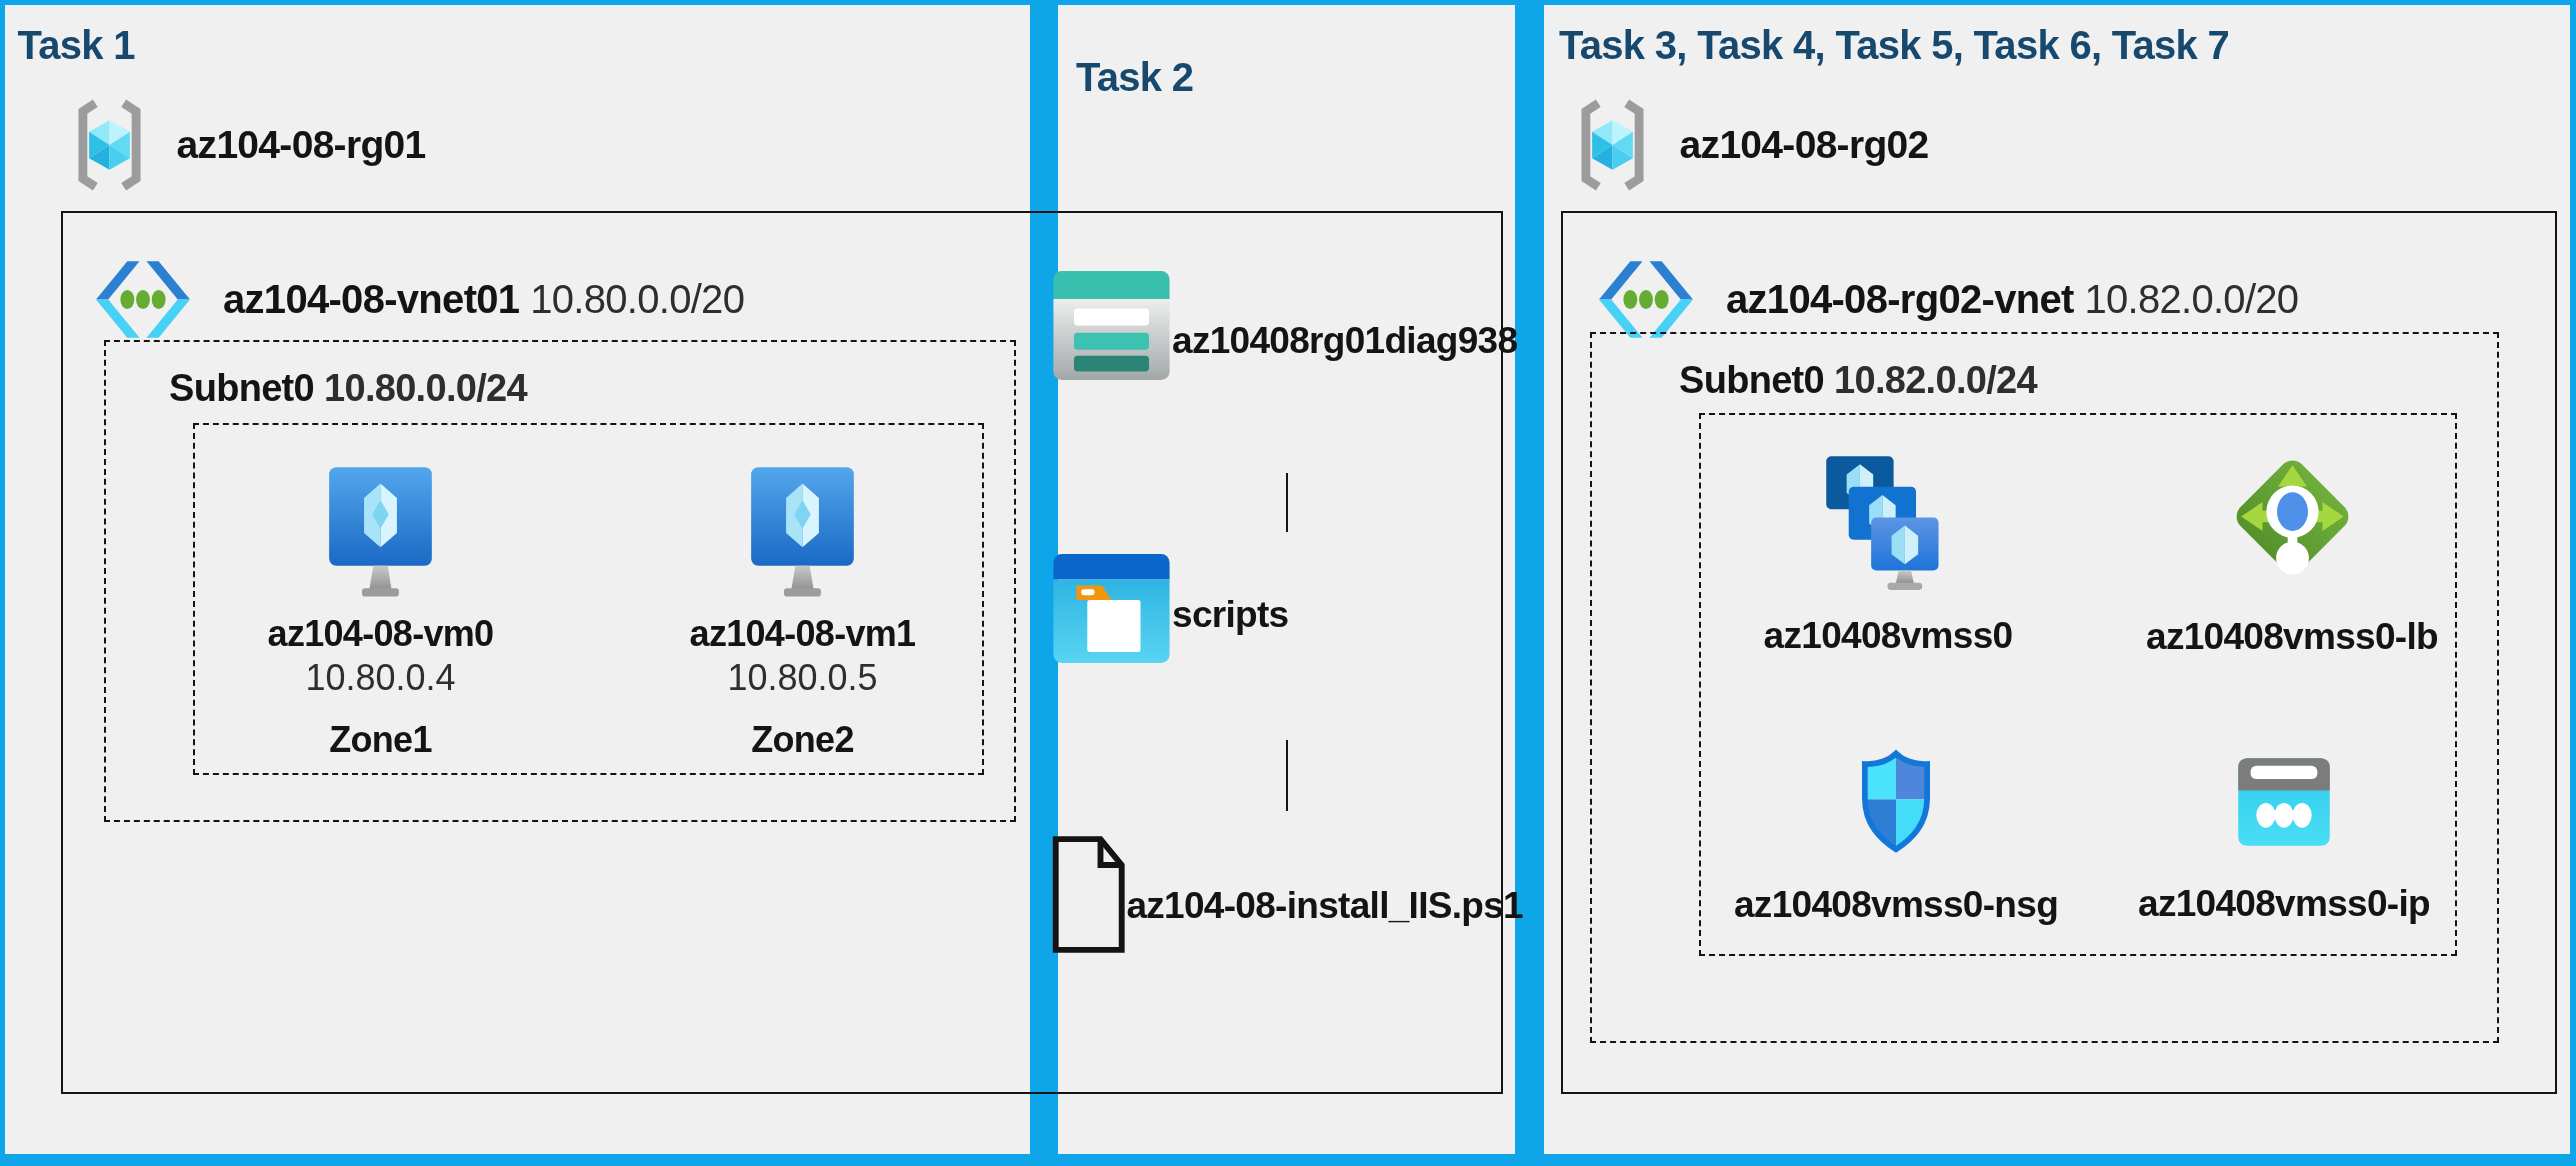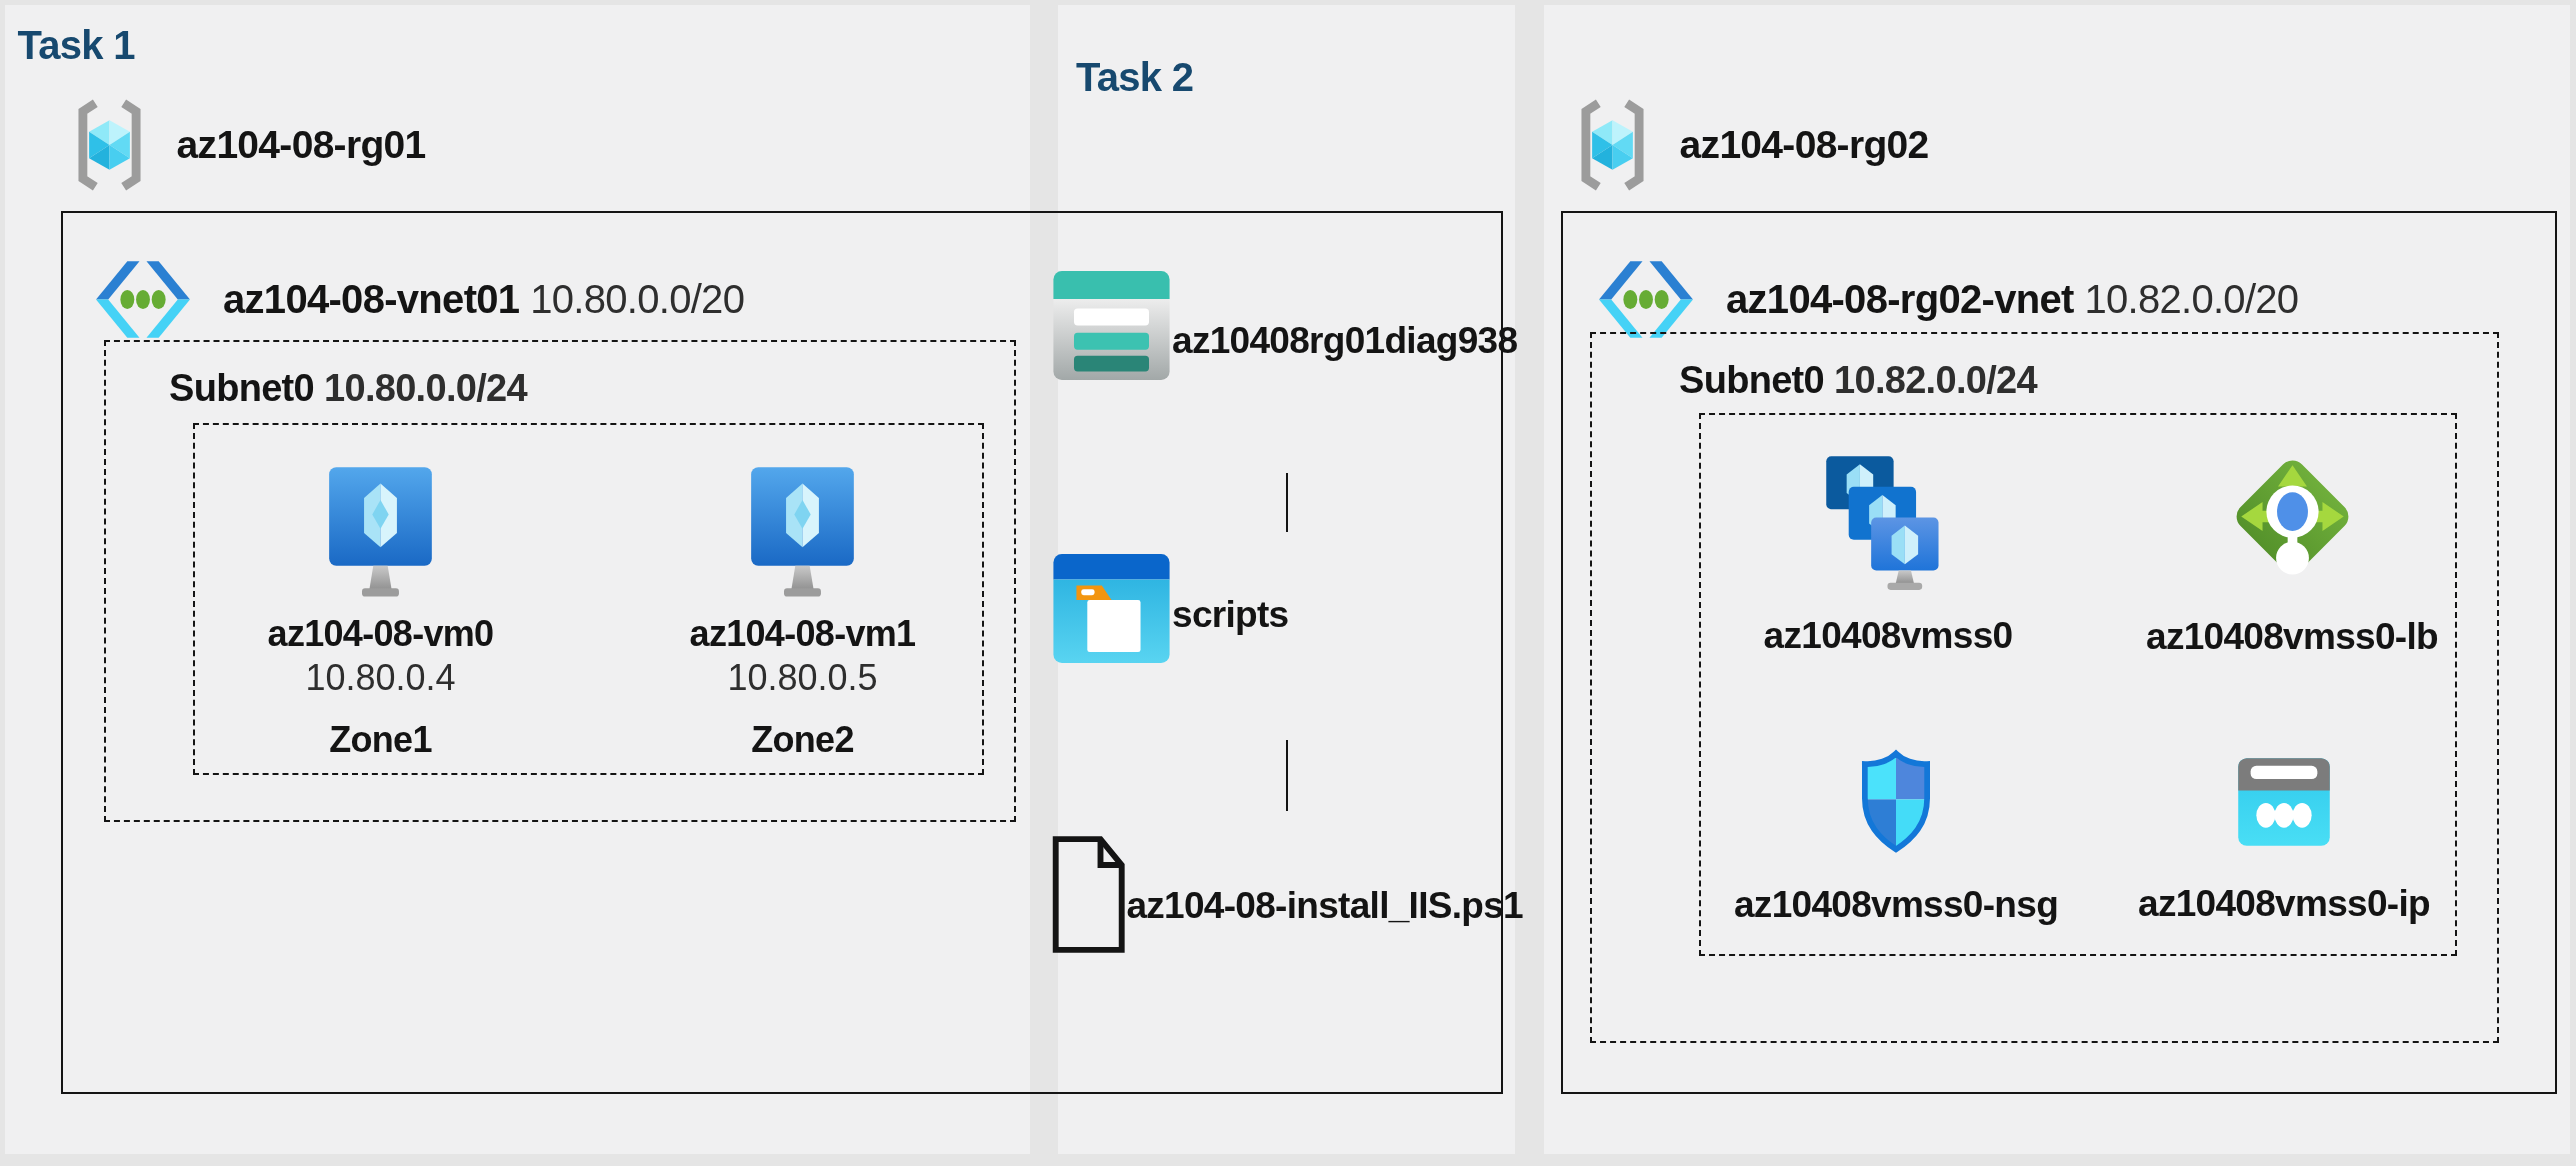--- a/index.html
+++ b/index.html
@@ -1,17 +1,17 @@
 <!DOCTYPE html>
 <html style="font-size:10.8px"><head>
 <meta charset="utf-8">
 <style>
   html,body{margin:0;padding:0;background:#ffffff;}
   #canvas{
-    position:relative;width:2576px;height:1166px;background:#e5e5e5;overflow:hidden;
+    position:relative;width:2576px;height:1166px;background:#0ea5e9;overflow:hidden;
     font-family:"Liberation Sans",sans-serif;color:#141414;
   }
   .panel{position:absolute;top:5.4px;height:1149px;background:#f0f0f1;}
   #panel-task1{left:5.4px;width:1025px;}
   #panel-task2{left:1058px;width:457px;}
   #panel-task3{left:1544px;width:1026px;}
 
   .hdr{position:absolute;font-size:40px;line-height:51px;font-weight:700;color:#17496F;letter-spacing:-0.7px;white-space:nowrap;}
   #hdr1{left:17.5px;top:20px;}
   #hdr2{left:1076px;top:52px;}
@@ -223,20 +223,21 @@
 </svg>
 
 <div id="canvas">
 
   <div class="panel" id="panel-task1"></div>
   <div class="panel" id="panel-task2"></div>
   <div class="panel" id="panel-task3"></div>
 
   <div class="hdr" id="hdr1">Task 1</div>
   <div class="hdr" id="hdr2">Task 2</div>
+  <div class="hdr" id="hdr3">Task 3, Task 4, Task 5, Task 6, Task 7</div>
 
   <div class="rg-row" id="rg1-row">
     <svg viewBox="0 0 135 140" width="91" height="94">
         <use href="#sym-rg"></use>
       </svg>
     <span class="rg-name">az104-08-rg01</span>
   </div>
   <div class="rg-row" id="rg2-row">
     <svg viewBox="0 0 135 140" width="91" height="94">
         <use href="#sym-rg"></use>

